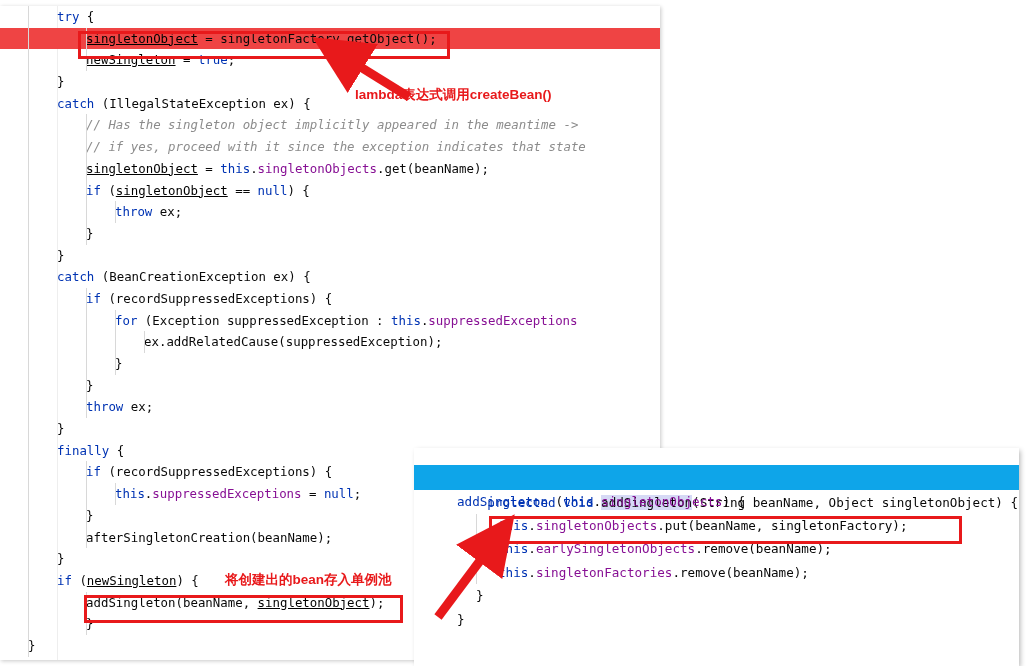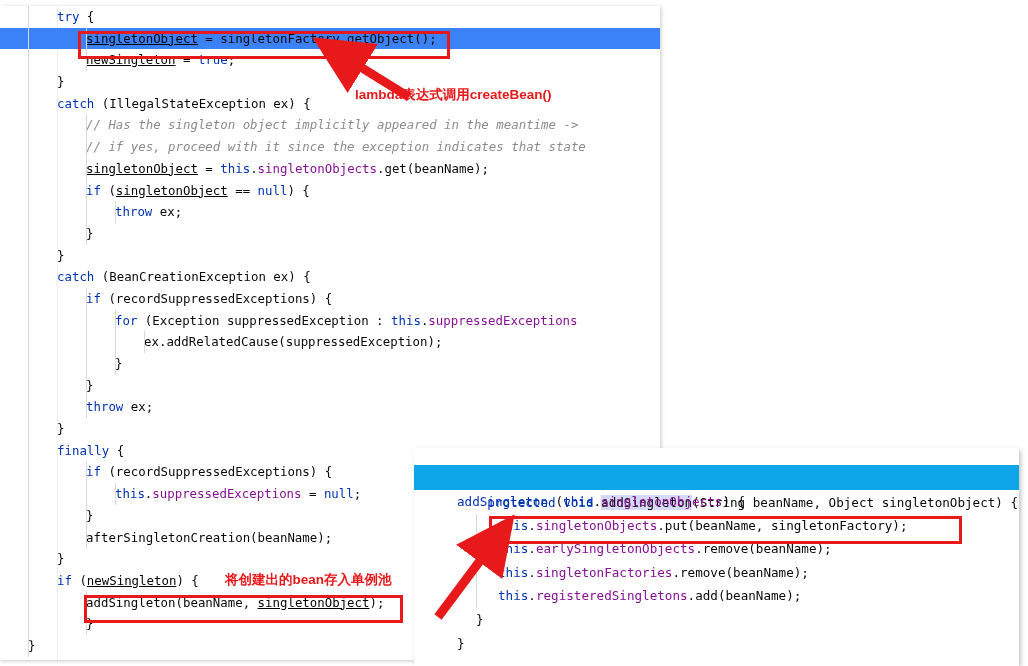--- a/index.html
+++ b/index.html
@@ -51,21 +51,21 @@
     white-space: pre;
     color: #000000;
   }
   .cline {
     position: relative;
     height: 21.7px;
     padding-left: 57px;
     box-sizing: border-box;
   }
   .cline.hl {
-    background: #3b82f6;
+    background: #ef4444;
   }
   .cline.hl::before {
     content: "";
     position: absolute;
     left: 28px; top: 0; bottom: 0;
     width: 1px;
     background: #b6bfd9;
   }
   
   .ig {
@@ -176,21 +176,20 @@
 
   <div class="pcline sighl" style="height:25px; line-height:25px;">
     <span class="kw">protected void </span><span class="selsym plain">addSingleton</span><span class="plain">(String beanName, Object singletonObject) {</span>
   </div>
 
   <div id="popup-code">
       <div class="pcline" style="padding-left: 43px;"><span class="kw">addSingleton</span><span class="plain"> (</span><span class="kw">this</span><span class="plain">.</span><span class="fld">singletonObjects</span><span class="plain">) {</span></div>
       <div class="pcline" style="padding-left: 84px;"><span class="ig" style="left: 62px;"></span><span class="kw">this</span><span class="plain">.</span><span class="fld">singletonObjects</span><span class="plain">.put(beanName, singletonFactory);</span></div>
       <div class="pcline" style="padding-left: 84px;"><span class="ig" style="left: 62px;"></span><span class="kw">this</span><span class="plain">.</span><span class="fld">earlySingletonObjects</span><span class="plain">.remove(beanName);</span></div>
       <div class="pcline" style="padding-left: 84px;"><span class="ig" style="left: 62px;"></span><span class="kw">this</span><span class="plain">.</span><span class="fld">singletonFactories</span><span class="plain">.remove(beanName);</span></div>
-      <div class="pcline" style="padding-left: 84px;"><span class="ig" style="left: 62px;"></span><span class="kw">this</span><span class="plain">.</span><span class="fld">registeredSingletons</span><span class="plain">.add(beanName);</span></div>
       <div class="pcline" style="padding-left: 62px;"><span class="plain">}</span></div>
       <div class="pcline" style="padding-left: 43px;"><span class="plain">}</span></div>
     </div>
 </div>
 
 <div class="red-box" id="box0" style="left: 78px; top: 31px; width: 372px; height: 28px; border-color: rgb(232, 25, 27);"></div>
 <div class="red-box" id="box1" style="left: 84px; top: 595px; width: 319px; height: 28px; border-color: rgb(232, 25, 27);"></div>
 <div class="red-box" id="box2" style="left: 489px; top: 516px; width: 473px; height: 28px; border-color: rgb(232, 25, 27);"></div>
 
 <svg class="arrow-svg" id="arrow-1" style="left:320px; top:40px;" width="110" height="70" viewBox="0 0 110 70">

